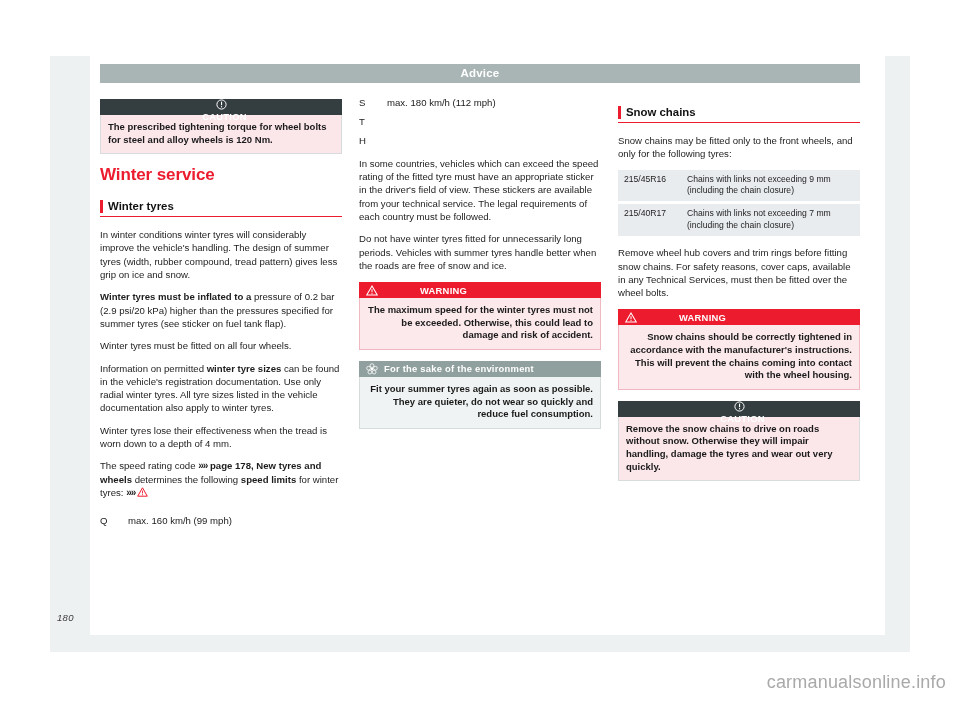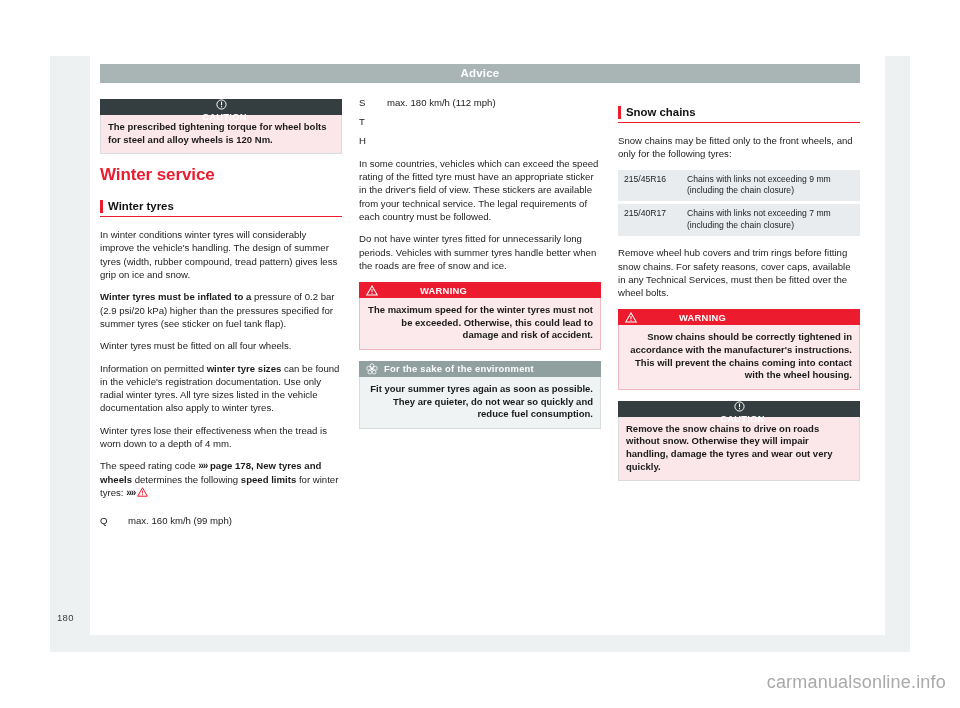--- a/index.html
+++ b/index.html
@@ -190,20 +190,21 @@
   }
 
   
   .folio {
     position: absolute;
     left: 57px;
     top: 612px;
     font-size: 9.5px;
     color: #3a3a3a;
     letter-spacing: 0.3px;
+    font-style: italic;
   }
 
   
   .watermark {
     position: absolute;
     left: 0;
     top: 672px;
     width: 960px;
     text-align: right;
     padding-right: 14px;

